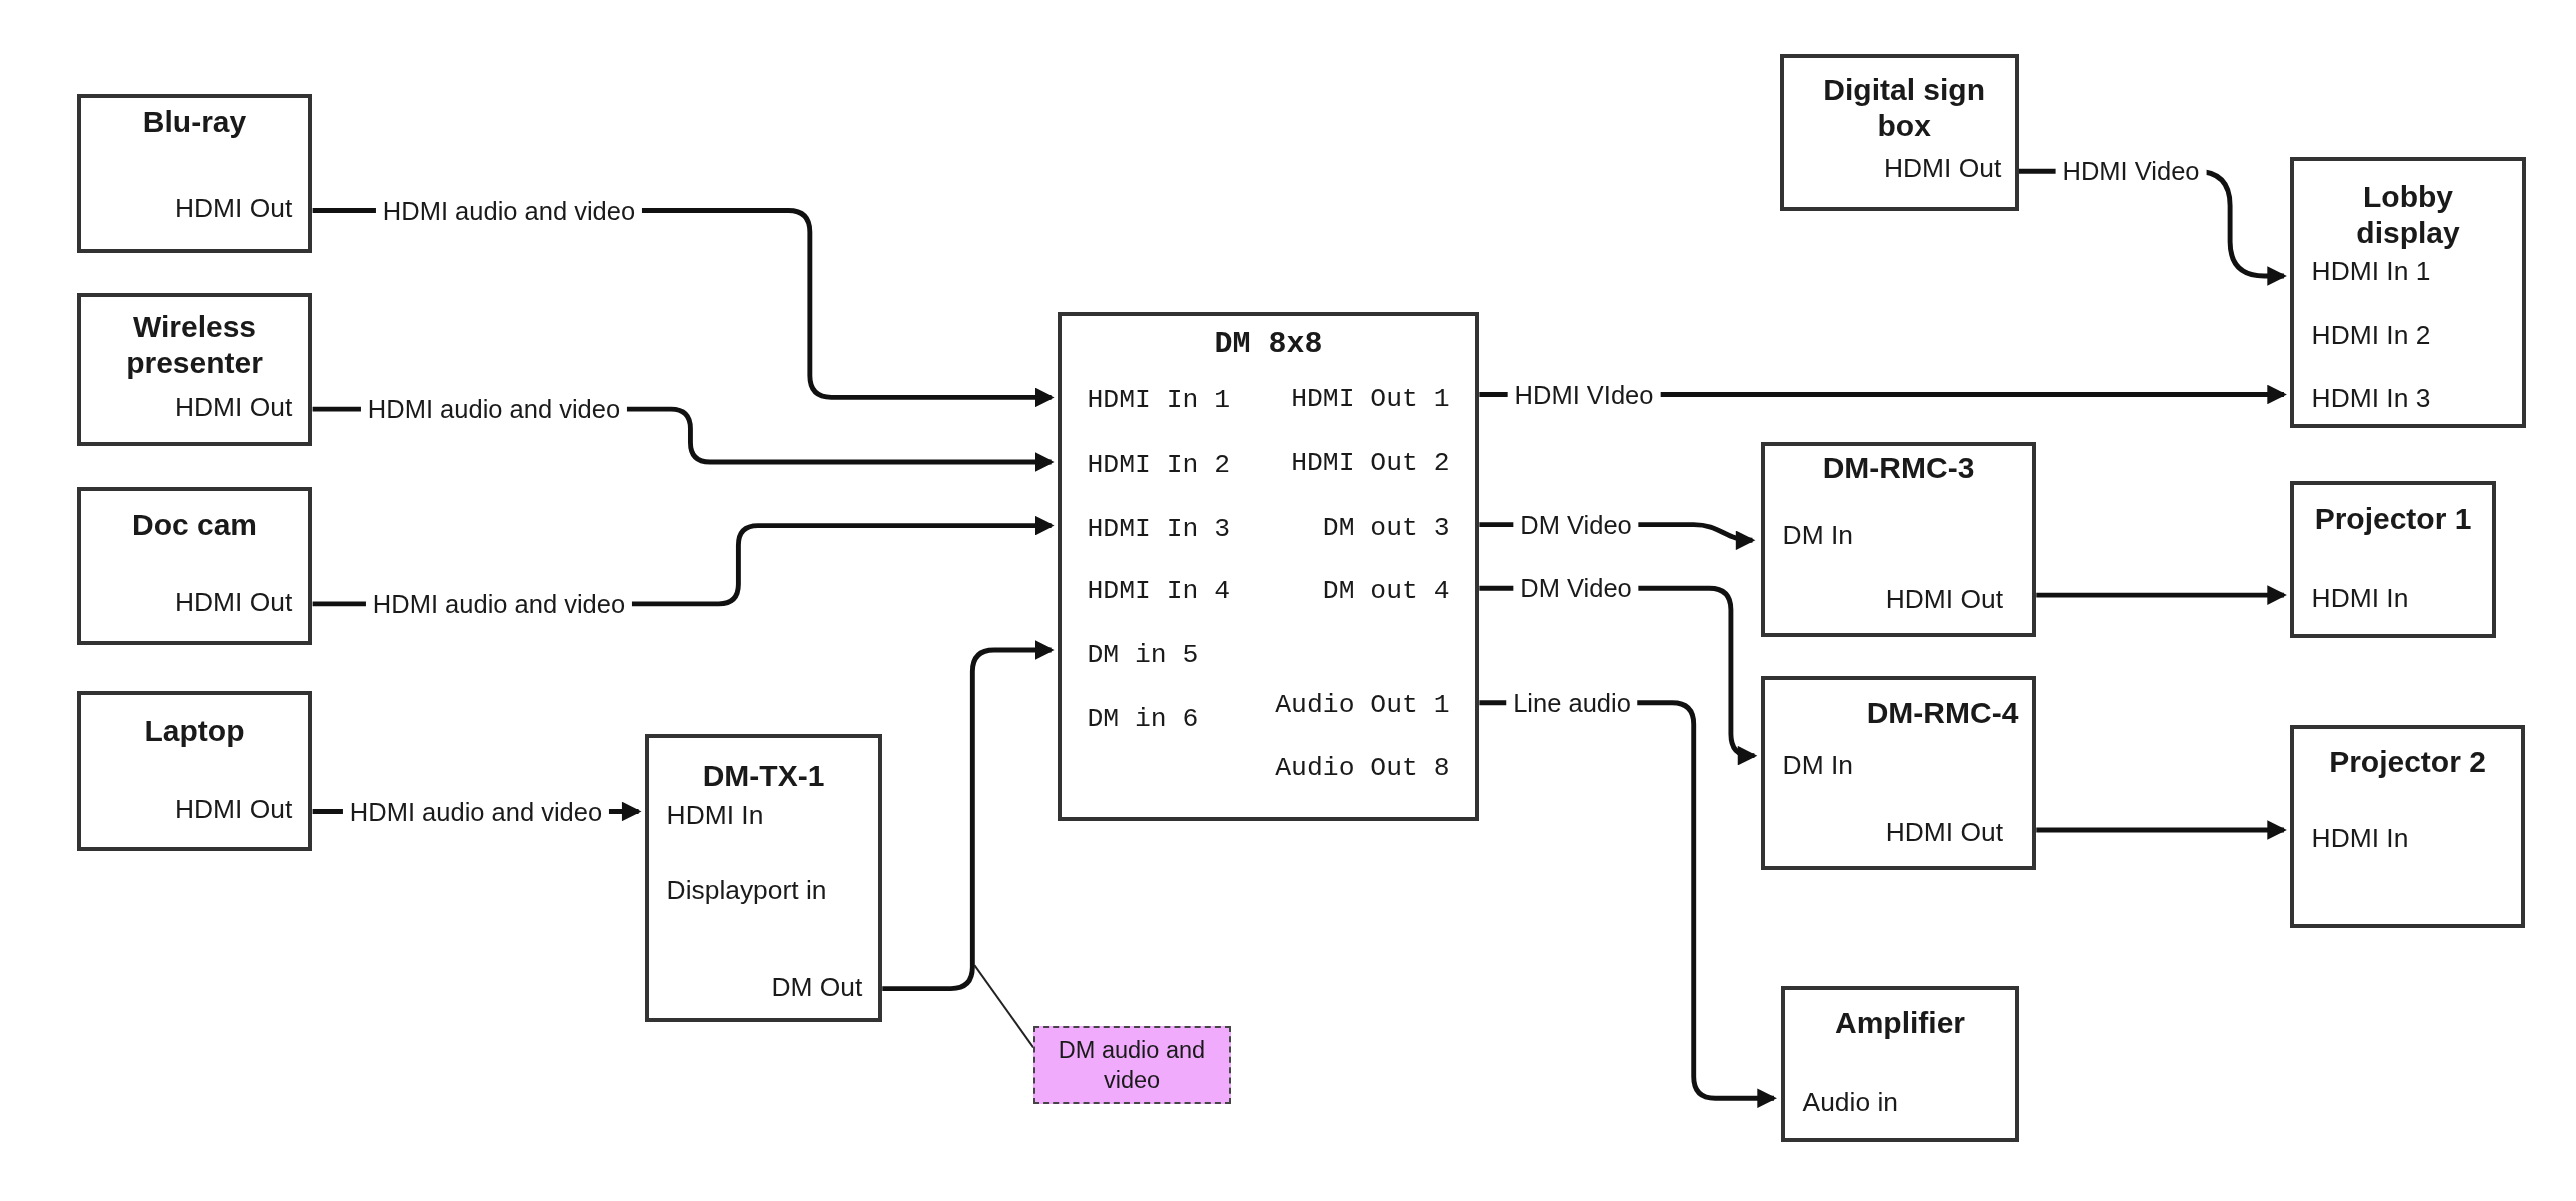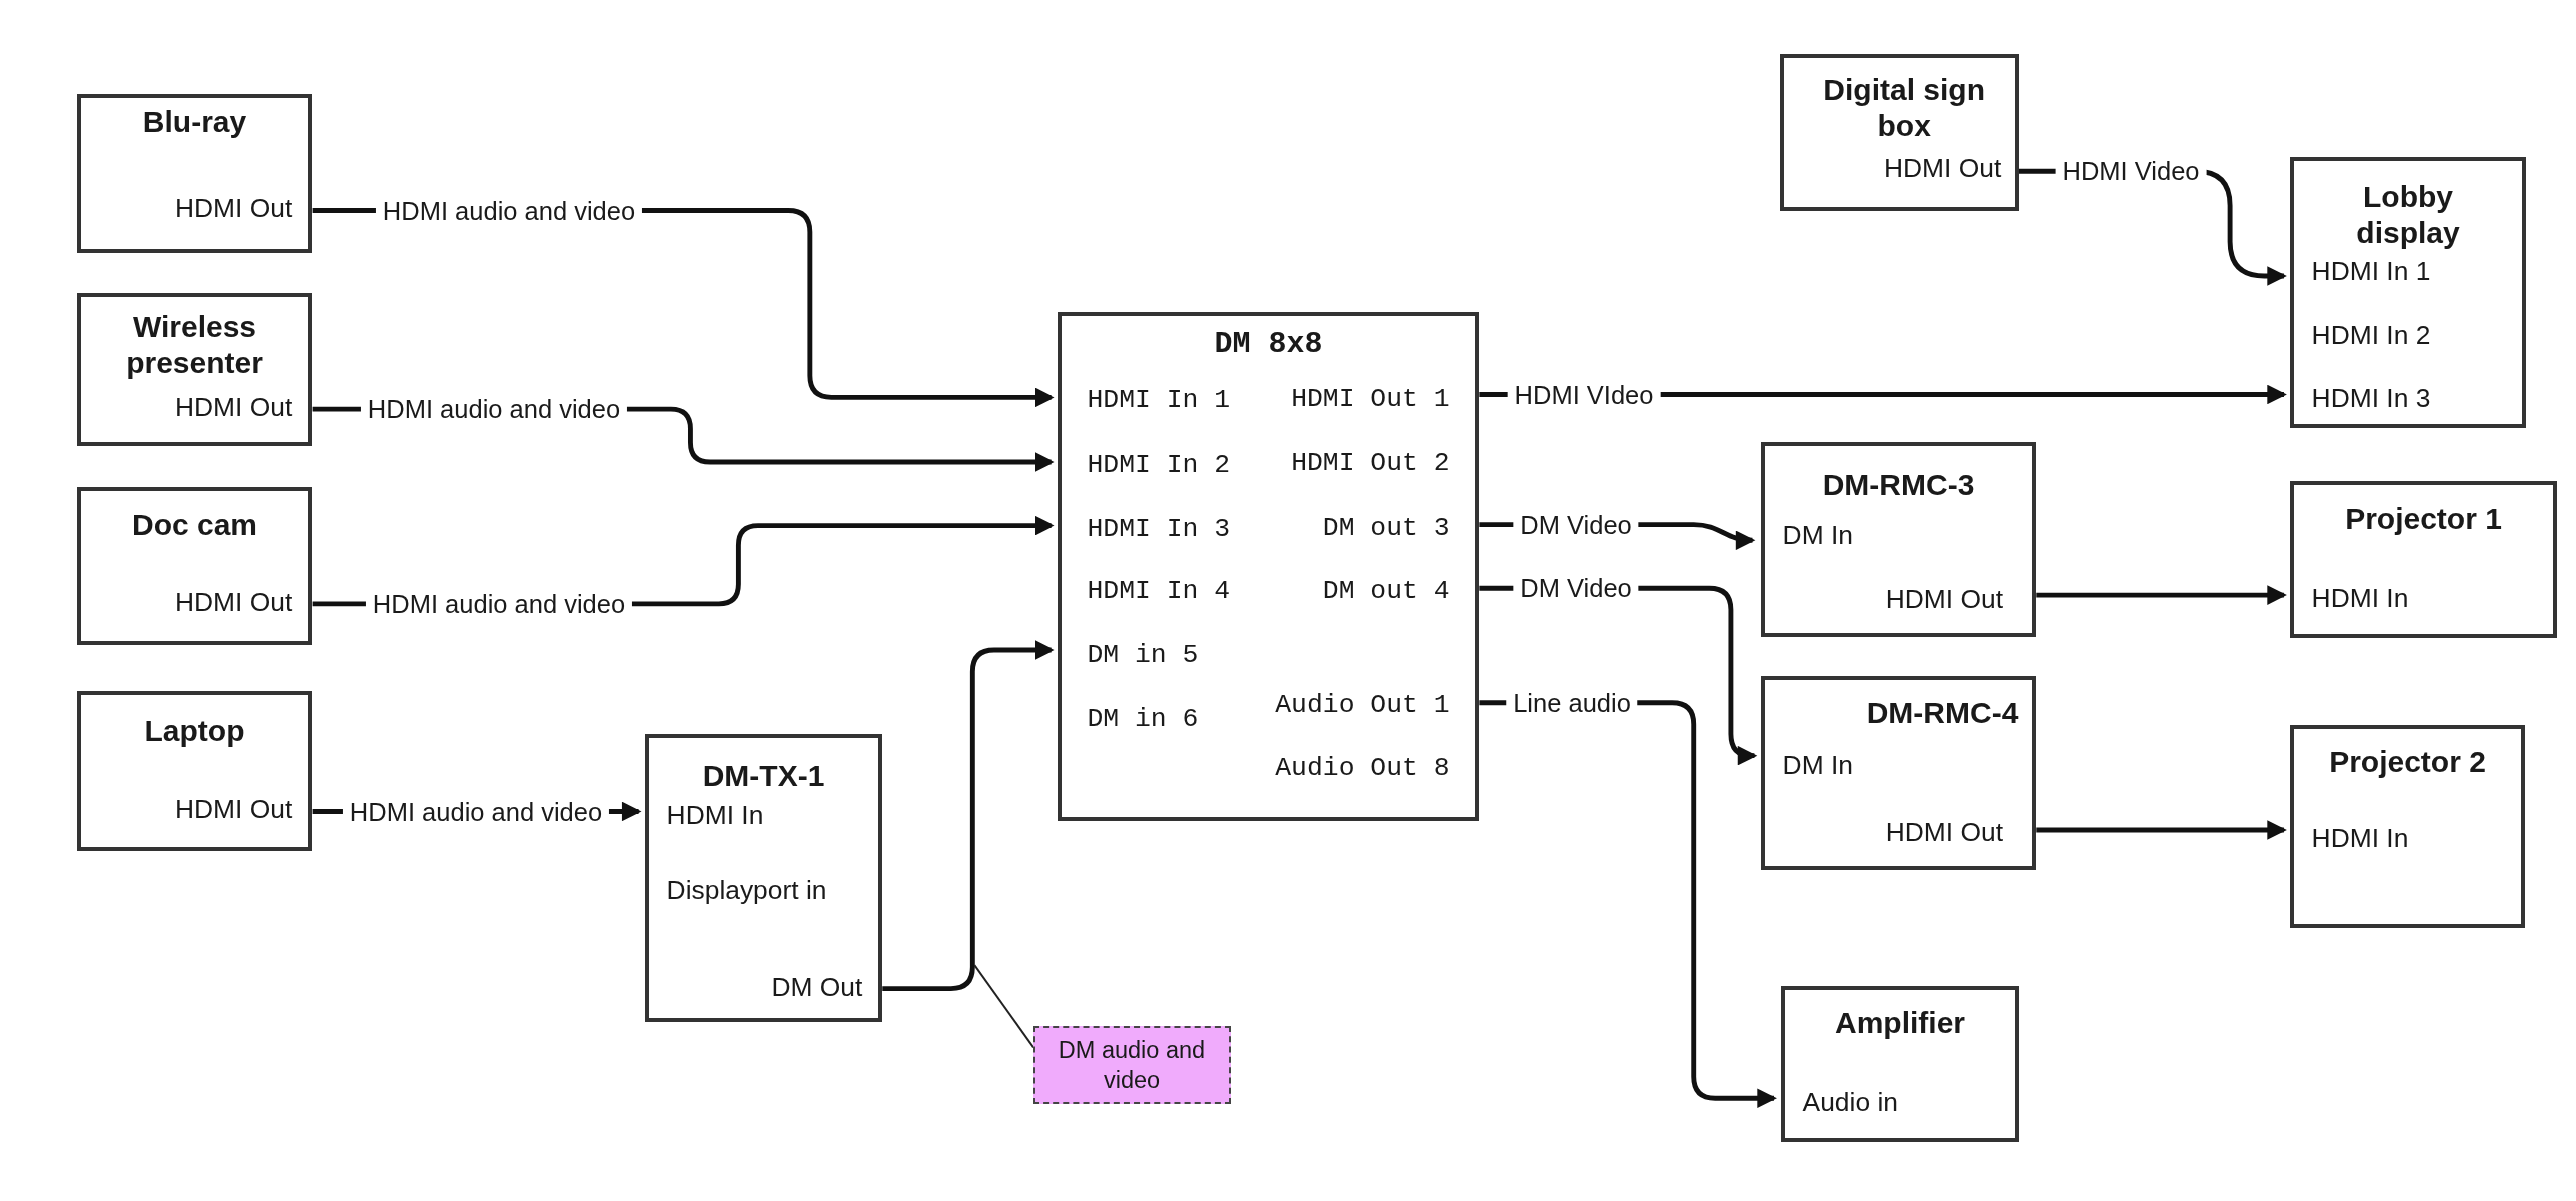--- a/index.html
+++ b/index.html
@@ -132,26 +132,26 @@
   </div>
 
   <div class="node" style="left:2290px;top:157px;width:236px;height:271px;">
     <div class="title" style="margin-top:17.6px;">Lobby display</div>
     <div class="port l" style="top:96px;">HDMI In 1</div>
     <div class="port l" style="top:160px;">HDMI In 2</div>
     <div class="port l" style="top:223px;">HDMI In 3</div>
   </div>
 
   <div class="node" style="left:1761px;top:442px;width:275px;height:195px;">
-    <div class="title" style="margin-top:21px;">DM-RMC-3</div>
+    <div class="title" style="margin-top:4px;">DM-RMC-3</div>
     <div class="port l" style="top:75px;">DM In</div>
     <div class="port r" style="top:139px;right:29px;">HDMI Out</div>
   </div>
 
-  <div class="node" style="left:2290px;top:481px;width:267px;height:157px;">
+  <div class="node" style="left:2290px;top:481px;width:206px;height:157px;">
     <div class="title" style="margin-top:15.7px;">Projector 1</div>
     <div class="port l" style="top:99px;">HDMI In</div>
   </div>
 
   <div class="node" style="left:1761px;top:676px;width:275px;height:194px;">
     <div class="title" style="margin-top:14.7px;text-align:right;">DM-RMC-4</div>
     <div class="port l" style="top:71px;">DM In</div>
     <div class="port r" style="top:138px;right:29px;">HDMI Out</div>
   </div>
 

